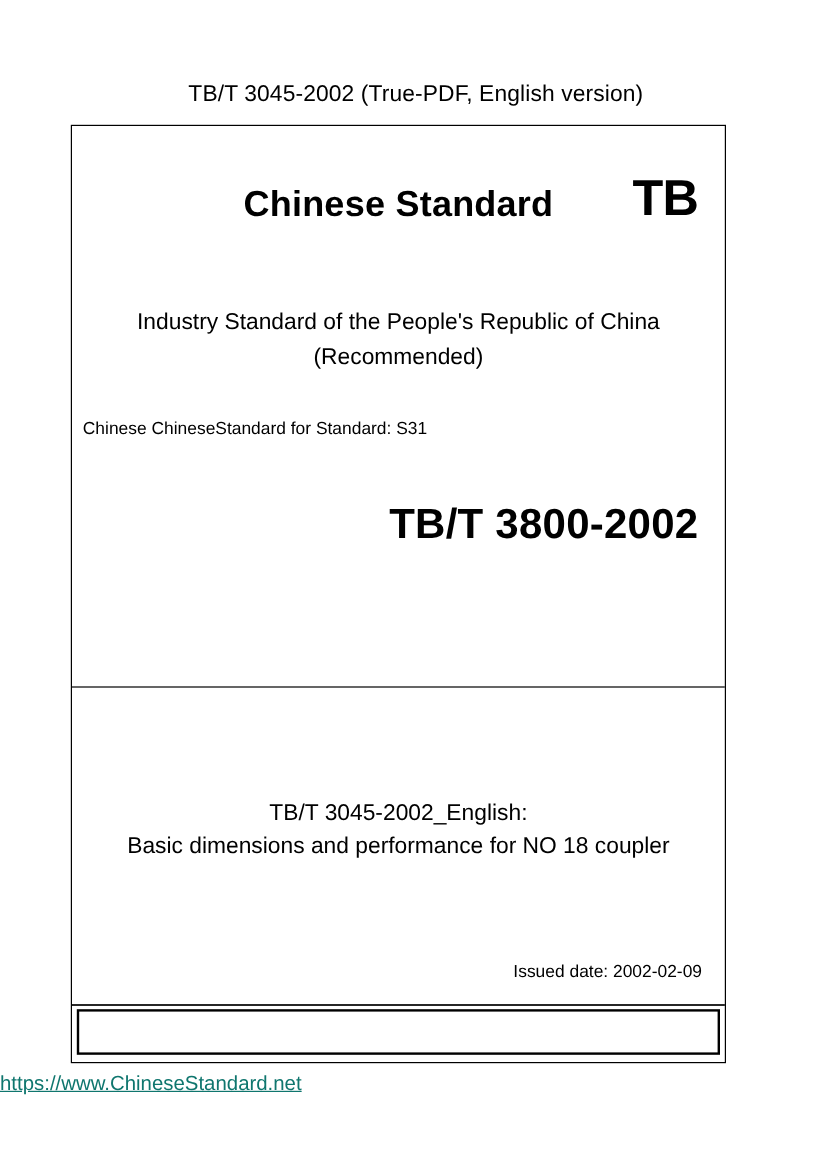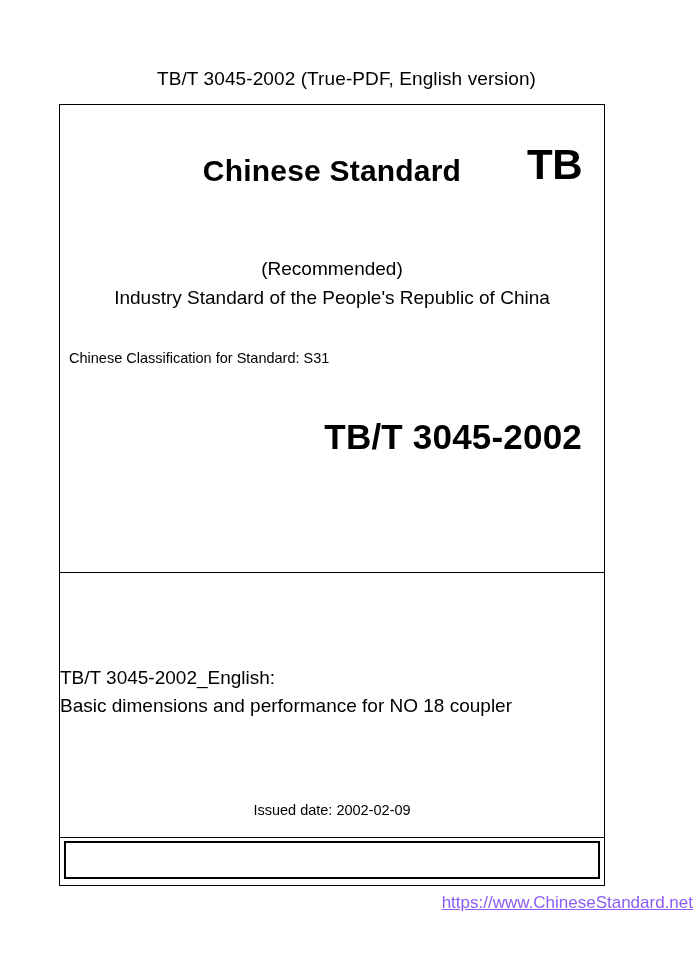--- a/index.html
+++ b/index.html
@@ -113,32 +113,33 @@
     height: 265px;
     border-bottom: 1.5px solid #000;
     box-sizing: border-box;
   }
 
   .eng-title {
     position: absolute;
     top: 91px;
     left: 0;
     width: 100%;
+    text-align: center;
     font-size: 19px;
     line-height: 28px;
   }
 
   .dates {
     position: absolute;
     bottom: 19px;
     left: 19px;
     right: 19px;
     font-size: 14.5px;
     display: flex;
-    justify-content: center;
+    justify-content: flex-end;
   }
 
   
   .bottom-bar {
     position: relative;
     height: 45px;
     box-sizing: border-box;
     border-top: 1.5px solid #000;
     margin-top: -1.5px;
   }
@@ -150,44 +151,44 @@
     bottom: 3px;
     border: 2.5px solid #000;
     box-sizing: border-box;
   }
 
   .site-link {
     position: absolute;
     top: 893px;
     left: 0;
     width: 100%;
-    text-align: right;
+    text-align: left;
     font-size: 17px;
-    color: #8b5cf6;
+    color: #0f766e;
     text-decoration: underline;
   }
 </style>
 </head>
 <body>
 
 <div class="page">
 
   <div class="top-caption">TB/T 3045-2002 (True-PDF, English version)</div>
 
   <div class="cover-frame">
 
     <div class="upper-section">
       <div class="std-title">Chinese Standard</div>
       <div class="tb-logo">TB</div>
       <div class="industry-line">
+        <div>Industry Standard of the People's Republic of China</div>
         <div>(Recommended)</div>
-        <div>Industry Standard of the People's Republic of China</div>
       </div>
-      <div class="classification">Chinese Classification for Standard: S31</div>
-      <div class="std-number">TB/T 3045-2002</div>
+      <div class="classification">Chinese ChineseStandard for Standard: S31</div>
+      <div class="std-number">TB/T 3800-2002</div>
     </div>
 
     <div class="lower-section">
       <div class="eng-title">
         <div>TB/T 3045-2002_English:</div>
         <div>Basic dimensions and performance for NO 18 coupler</div>
       </div>
       <div class="dates">
         <span>Issued date: 2002-02-09</span>
       </div>

